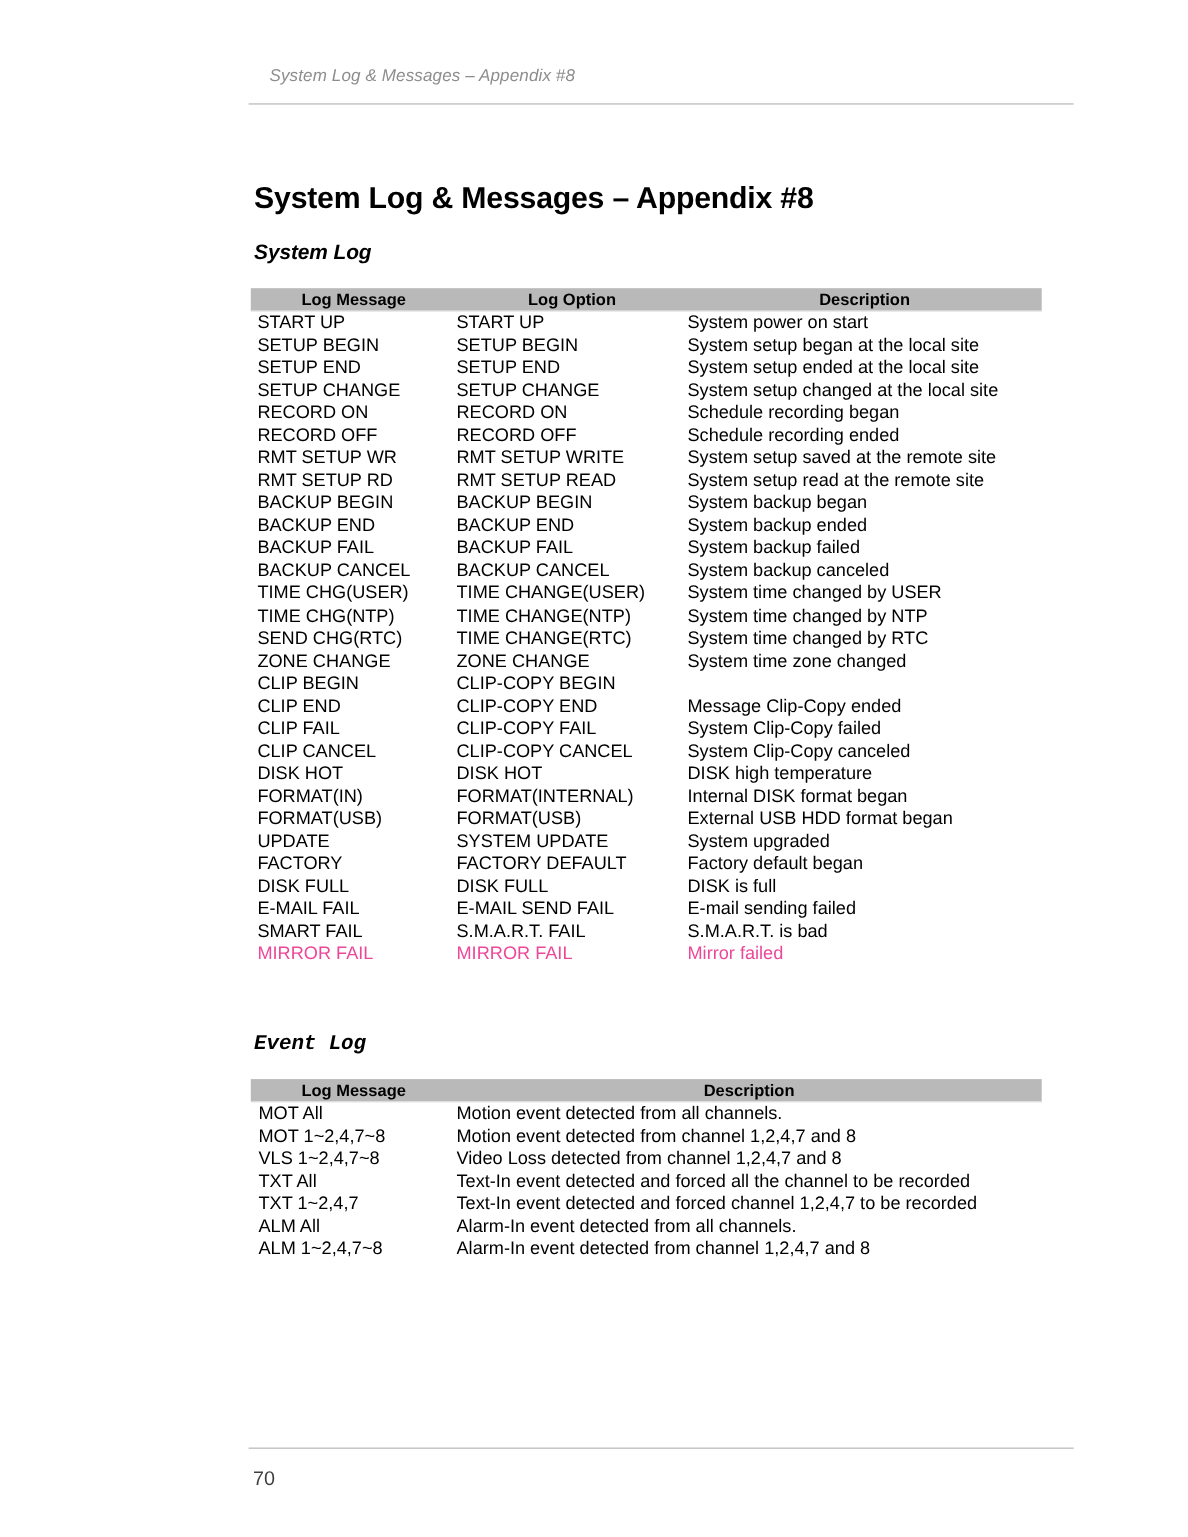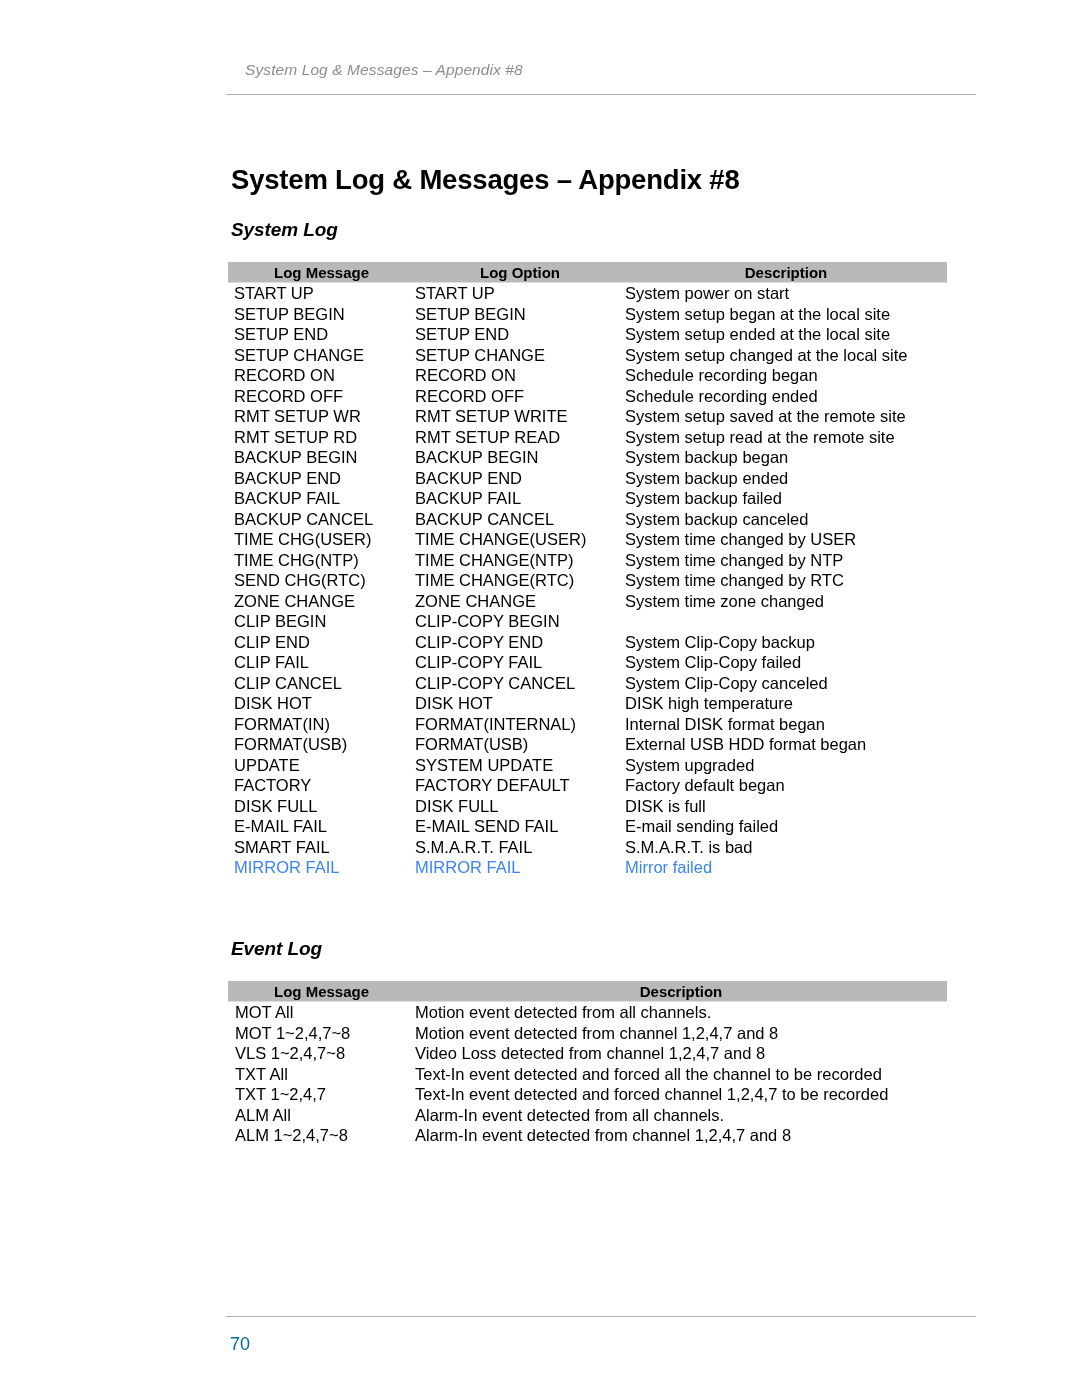--- a/index.html
+++ b/index.html
@@ -54,21 +54,21 @@
   }
   .section-heading {
     position: absolute;
     font-size: 19px;
     font-weight: bold;
     font-style: italic;
     letter-spacing: -0.1px;
     white-space: nowrap;
   }
   .section-heading.system-log { left: 127px; top: 203px; }
-  .section-heading.event-log  { left: 127px; top: 922px; }
+  .section-heading.event-log  { left: 127px; top: 922px; font-family: Liberation Mono, monospace; }
 
   
   .table {
     position: absolute;
     left: 124px;
     width: 719px;
   }
   .table.system-log { top: 262px; }
   .table.event-log  { top: 981px; }
 
@@ -105,37 +105,37 @@
   .table.system-log .thead .c1 { text-align: center; padding-left: 0; width: 187px; }
   .table.system-log .thead .c2 { width: 210px; }
   .table.system-log .thead .c3 { text-align: center; width: 322px; }
 
   
   .table.event-log .c1 { width: 187px; padding-left: 7px; box-sizing: border-box; }
   .table.event-log .c2 { width: 532px; padding-left: 0px; box-sizing: border-box; }
   .table.event-log .thead .c1 { text-align: center; padding-left: 0; width: 187px; }
   .table.event-log .thead .c2 { text-align: center; width: 532px; }
 
-  .row.alert .td { color: #3b82f6; }
+  .row.alert .td { color: #ec4899; }
 
   
   .foot-rule {
     position: absolute;
     left: 122px;
     top: 1316px;
     width: 835px;
     height: 1px;
     background: #b0b0b0;
   }
   .page-number {
     position: absolute;
     left: 126px;
     top: 1334px;
     font-size: 18px;
-    color: #0369a1;
+    color: #404040;
   }
 </style>
 </head>
 <body>
 
 <div class="page">
 
   <div class="running-head">System Log &amp; Messages – Appendix #8</div>
 
   <div class="head-rule"></div>
@@ -231,21 +231,21 @@
           <div class="td c2">ZONE CHANGE</div>
           <div class="td c3">System time zone changed</div>
         </div>
         <div class="row">
           <div class="td c1">CLIP BEGIN</div>
           <div class="td c2">CLIP-COPY BEGIN</div>
         </div>
         <div class="row">
           <div class="td c1">CLIP END</div>
           <div class="td c2">CLIP-COPY END</div>
-          <div class="td c3">System Clip-Copy backup</div>
+          <div class="td c3">Message Clip-Copy ended</div>
         </div>
         <div class="row">
           <div class="td c1">CLIP FAIL</div>
           <div class="td c2">CLIP-COPY FAIL</div>
           <div class="td c3">System Clip-Copy failed</div>
         </div>
         <div class="row">
           <div class="td c1">CLIP CANCEL</div>
           <div class="td c2">CLIP-COPY CANCEL</div>
           <div class="td c3">System Clip-Copy canceled</div>

